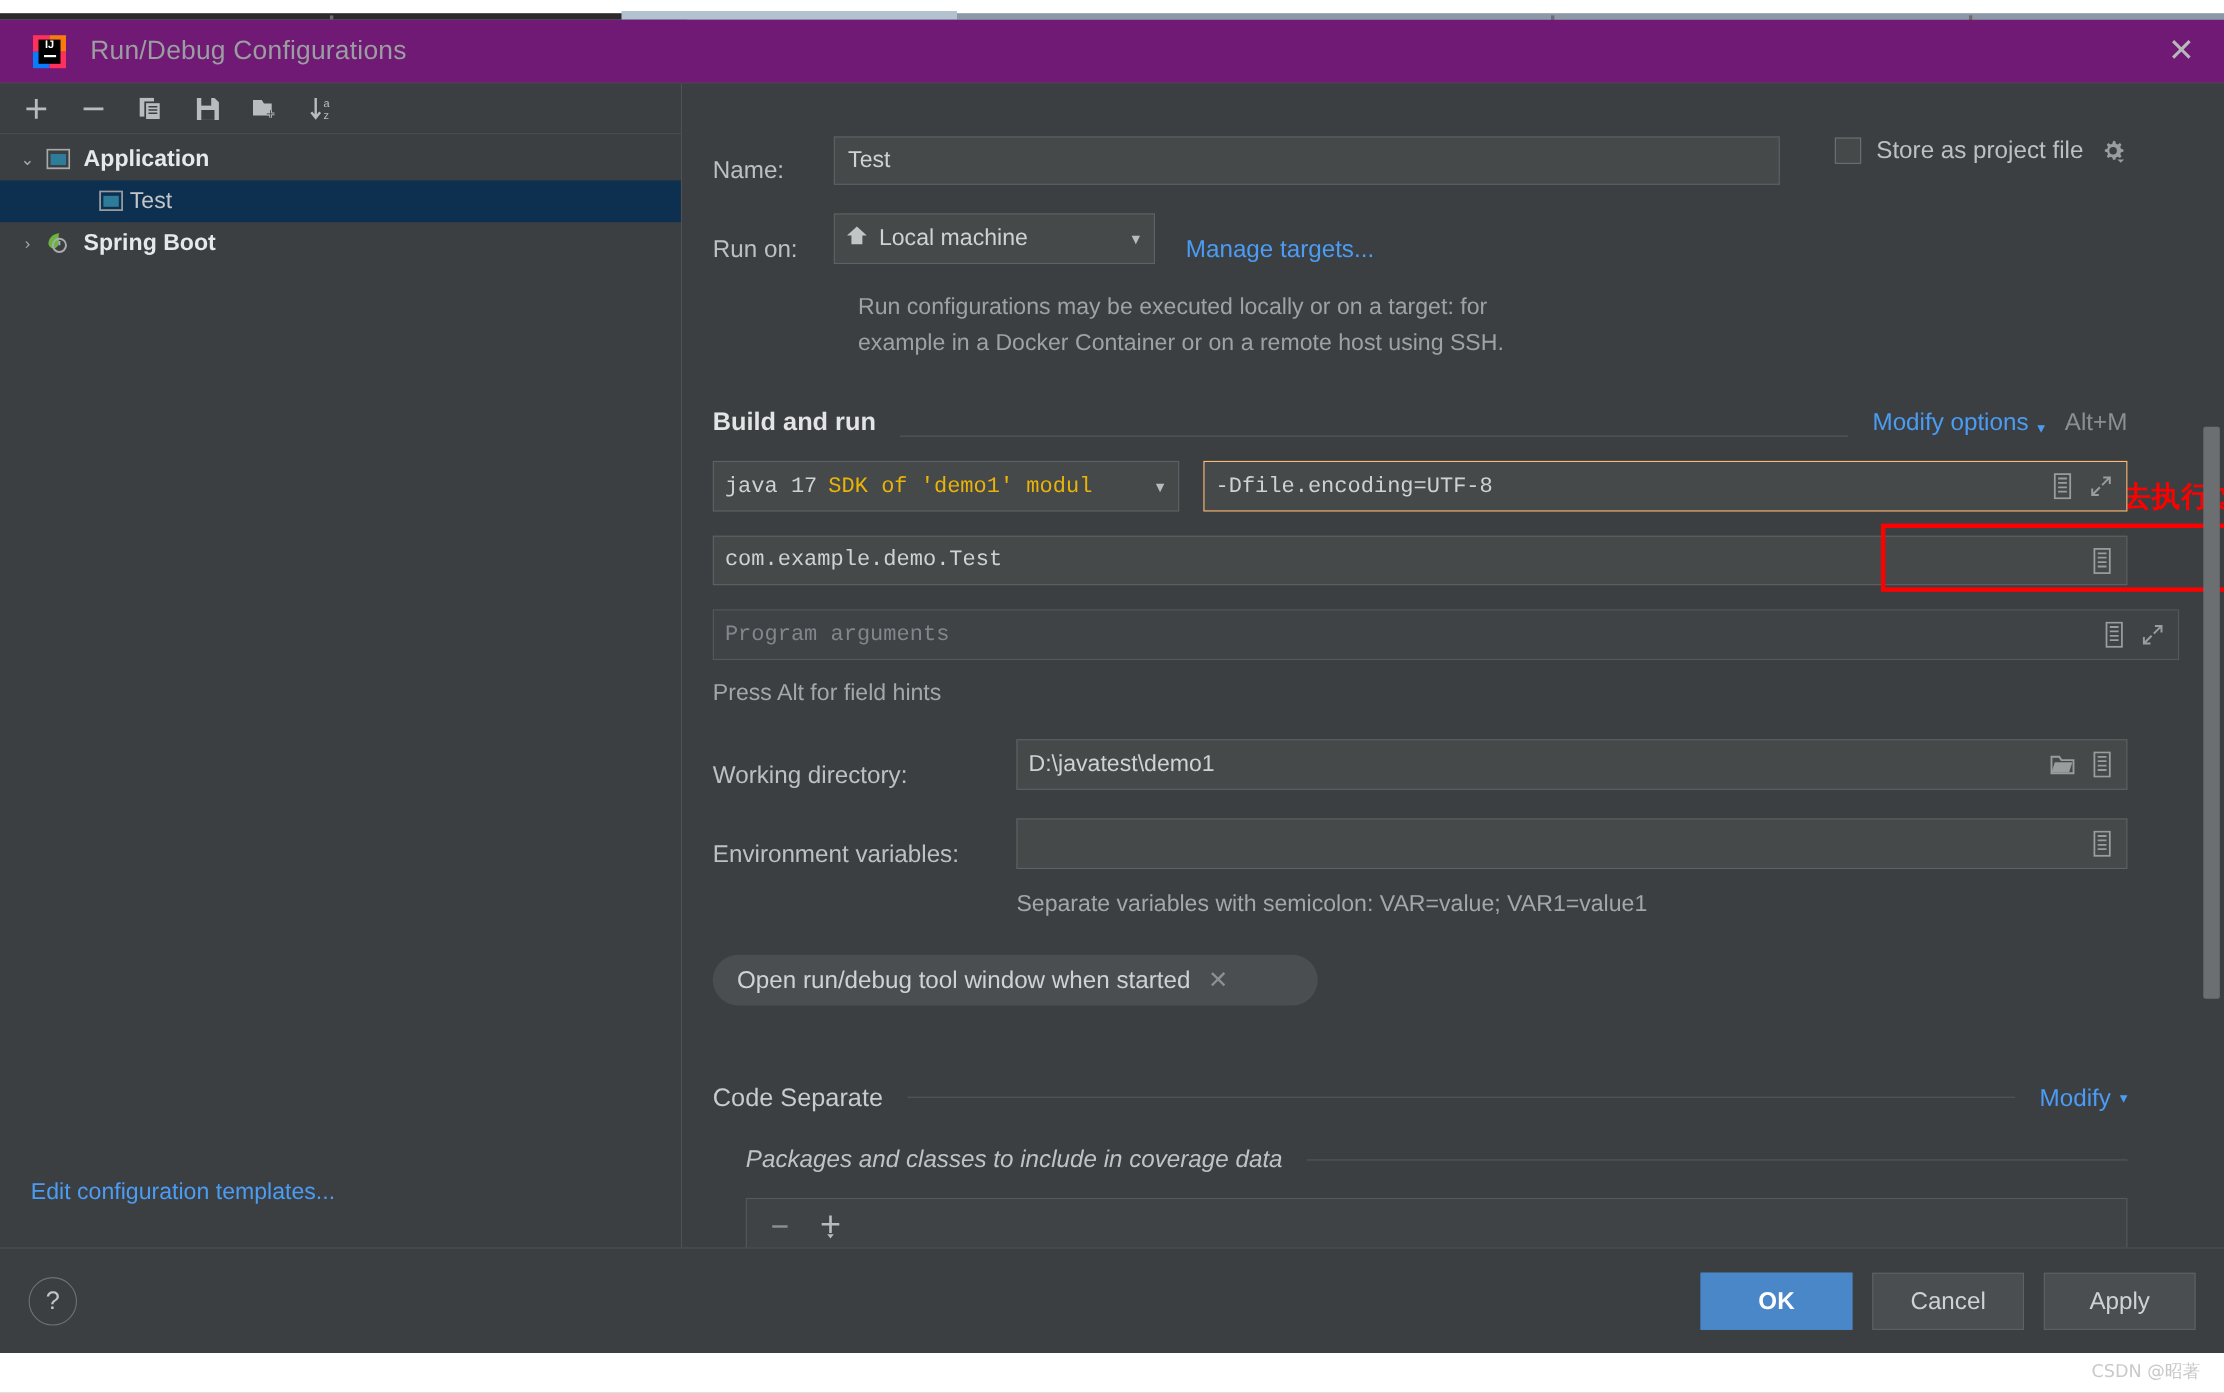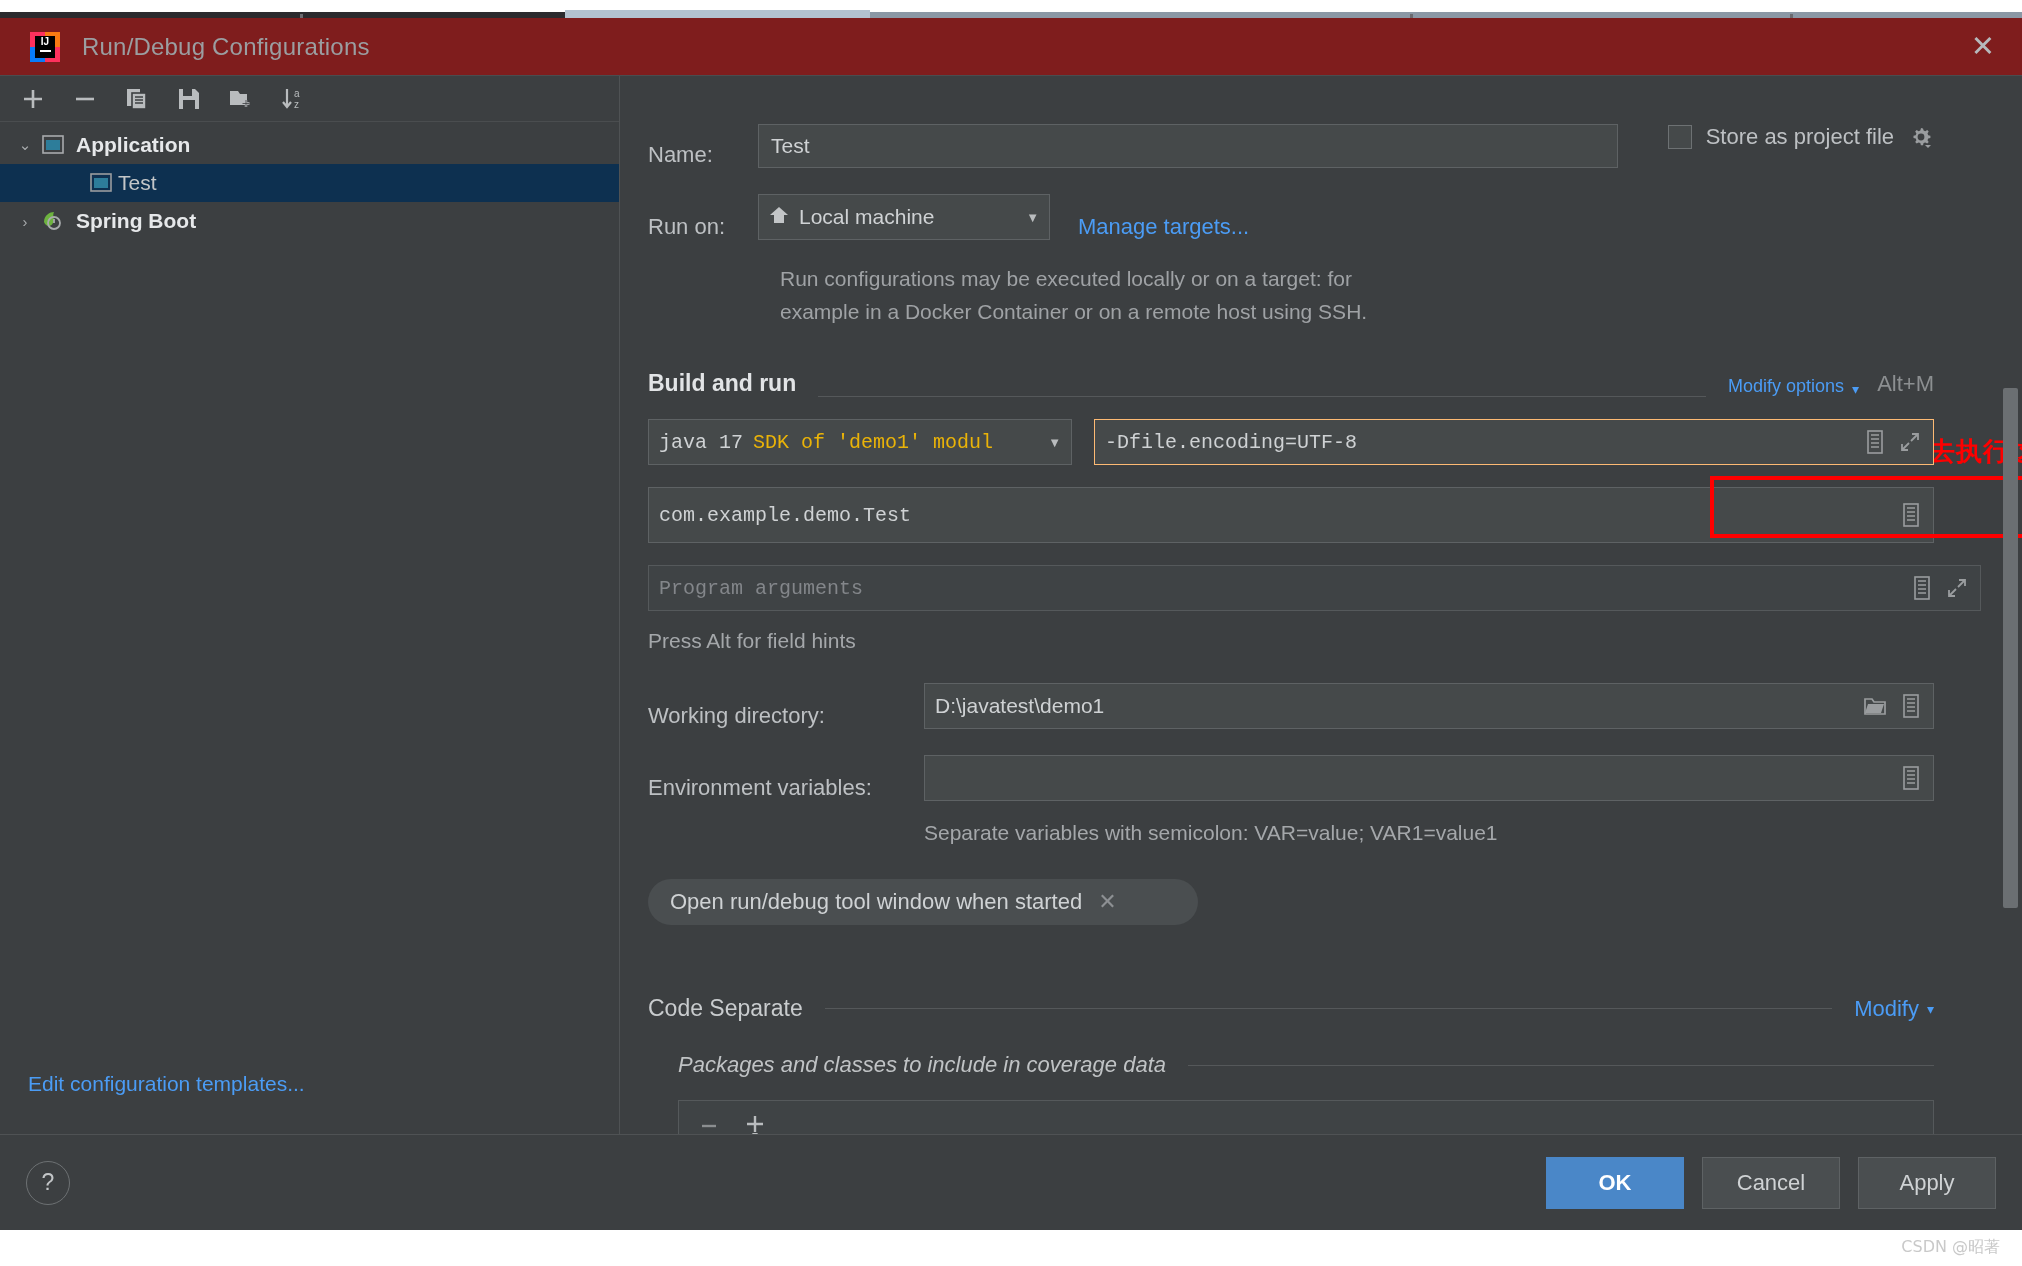--- a/index.html
+++ b/index.html
@@ -21,21 +21,21 @@
   #dialog {
     position: absolute; left: 0; top: 18px;
     width: 2022px; height: 1212px;
     background: #3c3f41;
     display: flex; flex-direction: column;
   }
 
   
   #titlebar {
     height: 58px; flex: 0 0 58px;
-    background: #7f1d1d;
+    background: #701a75;
     display: flex; align-items: center;
     border-bottom: 1px solid #4a4d4f;
     position: relative;
   }
   .ij-logo { width: 30px; height: 30px; margin-left: 30px; position: relative; flex: 0 0 30px; }
   .ij-logo .q { position: absolute; width: 15px; height: 15px; }
   .ij-logo .q1 { left:0;  top:0;  background:#fe315d; }
   .ij-logo .q2 { left:15px; top:0; background:#f97a12; }
   .ij-logo .q3 { left:0;  top:15px; background:#087cfa; }
   .ij-logo .q4 { left:15px; top:15px; background:#fe315d; }
@@ -124,21 +124,21 @@
   #runon-combo .home { margin-right: 10px; }
   #runon-combo .caret { margin-left: auto; color:#b9bcbe; font-size: 13px; }
   #manage-targets { color:#4b9cf5; font-size: 22px; margin-left: 28px; cursor:pointer; }
 
   #runon-desc { margin-left: 160px; margin-top: 22px; color:#9fa2a5; font-size: 21px; line-height: 33px; }
 
   
   #build-sep { margin-top: 42px; padding-left: 28px; padding-right: 88px; display:flex; align-items:flex-end; }
   #build-title { color:#e2e4e6; font-size: 23px; font-weight: bold; white-space: nowrap; }
   #build-sep .sep-line { flex:1 1 auto; height:1px; background:#55585a; margin: 0 22px; }
-  #modify-options { color:#4b9cf5; font-size: 18px; cursor:pointer; white-space: nowrap; }
+  #modify-options { color:#4b9cf5; font-size: 22px; cursor:pointer; white-space: nowrap; }
   #modify-caret { color:#4b9cf5; font-size:14px; margin-left: 8px; }
   #alt-m { color:#8c8f91; font-size: 22px; margin-left: 18px; }
 
   #annotation-cn {
     position: absolute; left: 985px; top: 358px;
     color: #ff0000; font-size: 26px; font-weight: bold; white-space: nowrap;
     font-family: "DejaVu Sans", sans-serif; letter-spacing: 1px;
   }
 
   .mono { font-family: Liberation Mono, monospace; }
@@ -160,21 +160,21 @@
   .f-icons { margin-left:auto; display:flex; align-items:center; gap: 14px; padding-right: 2px; }
   .icon-btn { cursor:pointer; display:flex; align-items:center; }
 
   #red-box {
     position: absolute; left: 1090px; top: 400px; width: 356px; height: 62px;
     border: 4px solid #ff0000; pointer-events: none;
   }
 
   #mainclass-row { padding-left: 28px; padding-right: 88px; margin-top: 22px; }
   #mainclass-field {
-    flex:1 1 auto; height: 56px; background:#45494a; border:1px solid #5e6264;
+    flex:1 1 auto; height: 45px; background:#45494a; border:1px solid #5e6264;
     display:flex; align-items:center; padding: 0 10px; color:#cfd2d4; font-size: 20px;
   }
 
   #progargs-row { padding-left: 28px; padding-right: 41px; margin-top: 22px; }
   #progargs-field {
     flex:1 1 auto; height: 46px; background:#3f4345; border:1px solid #55595b;
     display:flex; align-items:center; padding: 0 10px; color:#83868a; font-size: 20px;
   }
   #press-alt { margin-left: 28px; margin-top: 18px; color:#a4a7aa; font-size: 21px; }
 

